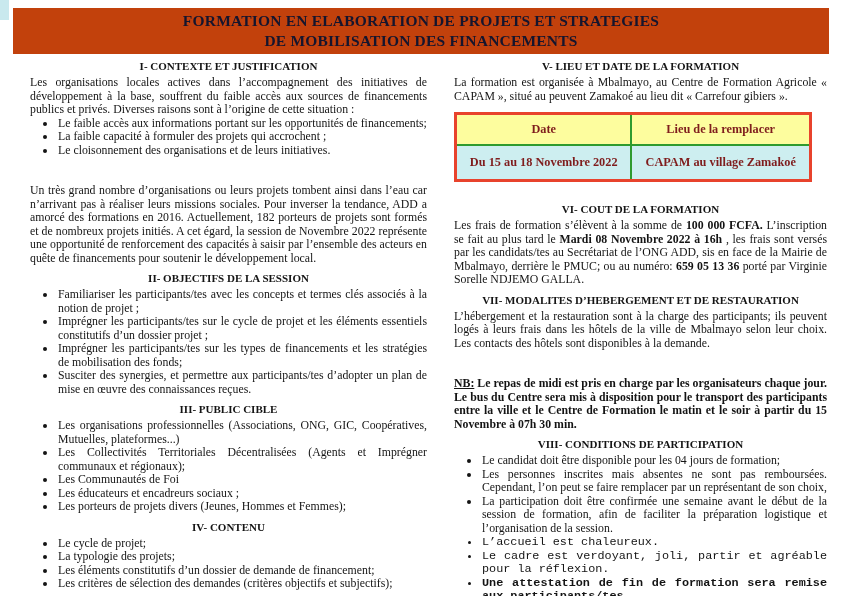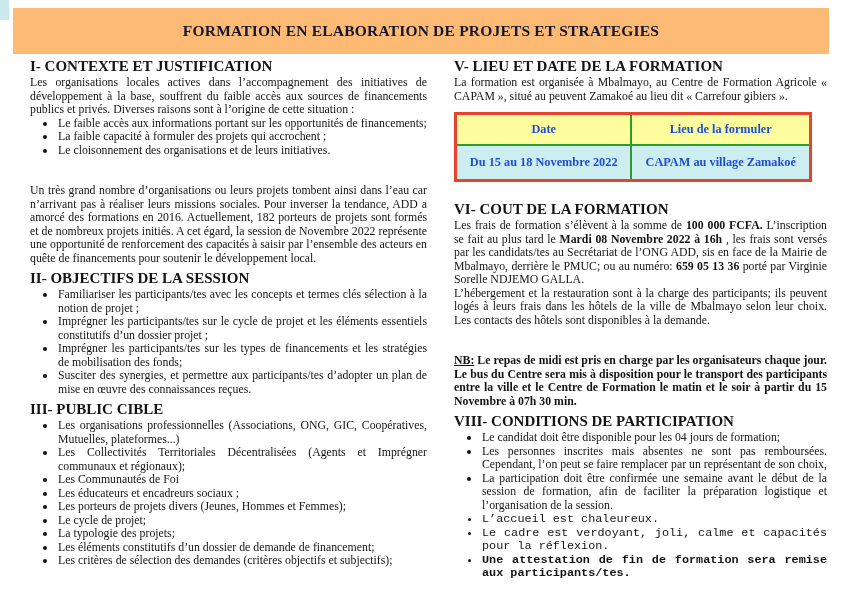--- a/index.html
+++ b/index.html
@@ -4,127 +4,130 @@
 <style>
   html,body{margin:0;padding:0;}
   body{
     width:842px;height:596px;overflow:hidden;position:relative;
     background:#ffffff;color:#141414;
     font-family:"Liberation Serif", serif;
   }
   .corner-accent{position:absolute;left:0;top:0;width:9px;height:20px;background:#c9e9ee;}
   .title-band{
     position:absolute;left:13px;top:8px;right:13px;height:46px;
-    background:#fdba74;color:#15152e;
+    background:#c2410c;color:#15152e;
     display:flex;flex-direction:column;justify-content:center;
     text-align:center;font-weight:bold;font-size:15.5px;line-height:20px;
     letter-spacing:.2px;
   }
   .columns{
     position:absolute;top:57px;left:30px;right:15px;bottom:0;
     display:flex;gap:27px;
   }
   .col{font-size:11.8px;line-height:13.5px;text-align:justify;}
   .col-left{width:397px;flex:none;}
   .col-right{flex:1;min-width:0;}
-  h4{font-size:15px;line-height:15px;margin:6px 0 2px 0;font-weight:bold;text-align:left;}
+  h4{font-size:11px;line-height:15px;margin:6px 0 2px 0;font-weight:bold;text-align:center;}
   h4.first{margin-top:2px;}
   p{margin:0;}
   p.gap{margin-top:27px;}
   ul{margin:0;padding:0 0 0 27px;list-style:disc;}
   li{margin:0;padding-left:1px;}
   ul.gap{margin-top:1px;font-family:Liberation Mono, monospace;}
   .b{font-weight:bold;}
   .u{text-decoration:underline;}
   table.info-table{
     width:358px;border-collapse:collapse;margin:9px 0 20px 0;
     border:3px solid #e8432c;
   }
   table.info-table th, table.info-table td{
     border:2px solid #2f9b2f;font-weight:bold;text-align:center;
-    font-size:12.3px;color:#1d4ed8;
+    font-size:12.3px;color:#7f1d1d;
   }
   table.info-table th{background:#fdfd9e;height:27px;}
   table.info-table td{background:#cdeef0;height:31px;}
 </style>
 </head>
 <body>
 
 <div class="corner-accent"></div>
 
 <header class="title-band">
   <div>FORMATION EN ELABORATION DE PROJETS ET STRATEGIES</div>
+  <div>DE MOBILISATION DES FINANCEMENTS</div>
 </header>
 
 <main class="columns">
 
   <section class="col col-left">
     <h4 class="first">I- CONTEXTE ET JUSTIFICATION</h4>
     <p>Les organisations locales actives dans l’accompagnement des initiatives de développement à la base, souffrent du faible accès aux sources de financements publics et privés. Diverses raisons sont à l’origine de cette situation :</p>
     <ul>
       <li>Le faible accès aux informations portant sur les opportunités de financements;</li>
       <li>La faible capacité à formuler des projets qui accrochent ;</li>
       <li>Le cloisonnement des organisations et de leurs initiatives.</li>
     </ul>
     <p class="gap">Un très grand nombre d’organisations ou leurs projets tombent ainsi dans l’eau car n’arrivant pas à réaliser leurs missions sociales. Pour inverser la tendance, ADD a amorcé des formations en 2016. Actuellement, 182 porteurs de projets sont formés et de nombreux projets initiés. A cet égard, la session de Novembre 2022 représente une opportunité de renforcement des capacités à saisir par l’ensemble des acteurs en quête de financements pour soutenir le développement local.</p>
 
     <h4>II- OBJECTIFS DE LA SESSION</h4>
     <ul>
-      <li>Familiariser les participants/tes avec les concepts et termes clés sélection à la notion de projet ;</li>
+      <li>Familiariser les participants/tes avec les concepts et termes clés associés à la notion de projet ;</li>
       <li>Imprégner les participants/tes sur le cycle de projet et les éléments essentiels constitutifs d’un dossier projet ;</li>
       <li>Imprégner les participants/tes sur les types de financements et les stratégies de mobilisation des fonds;</li>
       <li>Susciter des synergies, et permettre aux participants/tes d’adopter un plan de mise en œuvre des connaissances reçues.</li>
     </ul>
 
     <h4>III- PUBLIC CIBLE</h4>
     <ul>
       <li>Les organisations professionnelles (Associations, ONG, GIC, Coopératives, Mutuelles, plateformes...)</li>
       <li>Les Collectivités Territoriales Décentralisées (Agents et Imprégner communaux et régionaux);</li>
       <li>Les Communautés de Foi</li>
       <li>Les éducateurs et encadreurs sociaux ;</li>
       <li>Les porteurs de projets divers (Jeunes, Hommes et Femmes);</li>
     </ul>
 
+    <h4>IV- CONTENU</h4>
     <ul>
       <li>Le cycle de projet;</li>
       <li>La typologie des projets;</li>
       <li>Les éléments constitutifs d’un dossier de demande de financement;</li>
       <li>Les critères de sélection des demandes (critères objectifs et subjectifs);</li>
     </ul>
   </section>
 
   <section class="col col-right">
     <h4 class="first">V- LIEU ET DATE DE LA FORMATION</h4>
     <p>La formation est organisée à Mbalmayo, au Centre de Formation Agricole « CAPAM », situé au peuvent Zamakoé au lieu dit « Carrefour gibiers ».</p>
 
     <table class="info-table">
       <tbody>
         <tr>
           <th>Date</th>
-          <th>Lieu de la formuler</th>
+          <th>Lieu de la remplacer</th>
         </tr>
         <tr>
           <td>Du 15 au 18 Novembre 2022</td>
           <td>CAPAM au village Zamakoé</td>
         </tr>
       </tbody>
     </table>
 
     <h4>VI- COUT DE LA FORMATION</h4>
     <p><span>Les frais de formation s’élèvent à la somme de </span><span class="b">100 000 FCFA.</span><span> L’inscription se fait au plus tard le </span><span class="b">Mardi 08 Novembre 2022 à 16h</span><span> , les frais sont versés par les candidats/tes au Secrétariat de l’ONG ADD, sis en face de la Mairie de Mbalmayo, derrière le PMUC; ou au numéro: </span><span class="b">659 05 13 36</span><span> porté par Virginie Sorelle NDJEMO GALLA.</span></p>
 
+    <h4>VII- MODALITES D’HEBERGEMENT ET DE RESTAURATION</h4>
     <p>L’hébergement et la restauration sont à la charge des participants; ils peuvent logés à leurs frais dans les hôtels de la ville de Mbalmayo selon leur choix. Les contacts des hôtels sont disponibles à la demande.</p>
     <p class="gap b"><span class="u">NB:</span><span> Le repas de midi est pris en charge par les organisateurs chaque jour. Le bus du Centre sera mis à disposition pour le transport des participants entre la ville et le Centre de Formation le matin et le soir à partir du 15 Novembre à 07h 30 min.</span></p>
 
     <h4>VIII- CONDITIONS DE PARTICIPATION</h4>
     <ul>
       <li>Le candidat doit être disponible pour les 04 jours de formation;</li>
       <li>Les personnes inscrites mais absentes ne sont pas remboursées. Cependant, l’on peut se faire remplacer par un représentant de son choix,</li>
       <li>La participation doit être confirmée une semaine avant le début de la session de formation, afin de faciliter la préparation logistique et l’organisation de la session.</li>
     </ul>
     <ul class="gap">
       <li>L’accueil est chaleureux.</li>
-      <li>Le cadre est verdoyant, joli, calme et capacités pour la réflexion.</li>
+      <li>Le cadre est verdoyant, joli, partir et agréable pour la réflexion.</li>
       <li class="b">Une attestation de fin de formation sera remise aux participants/tes.</li>
     </ul>
   </section>
 
 </main>
 
 </body></html>

